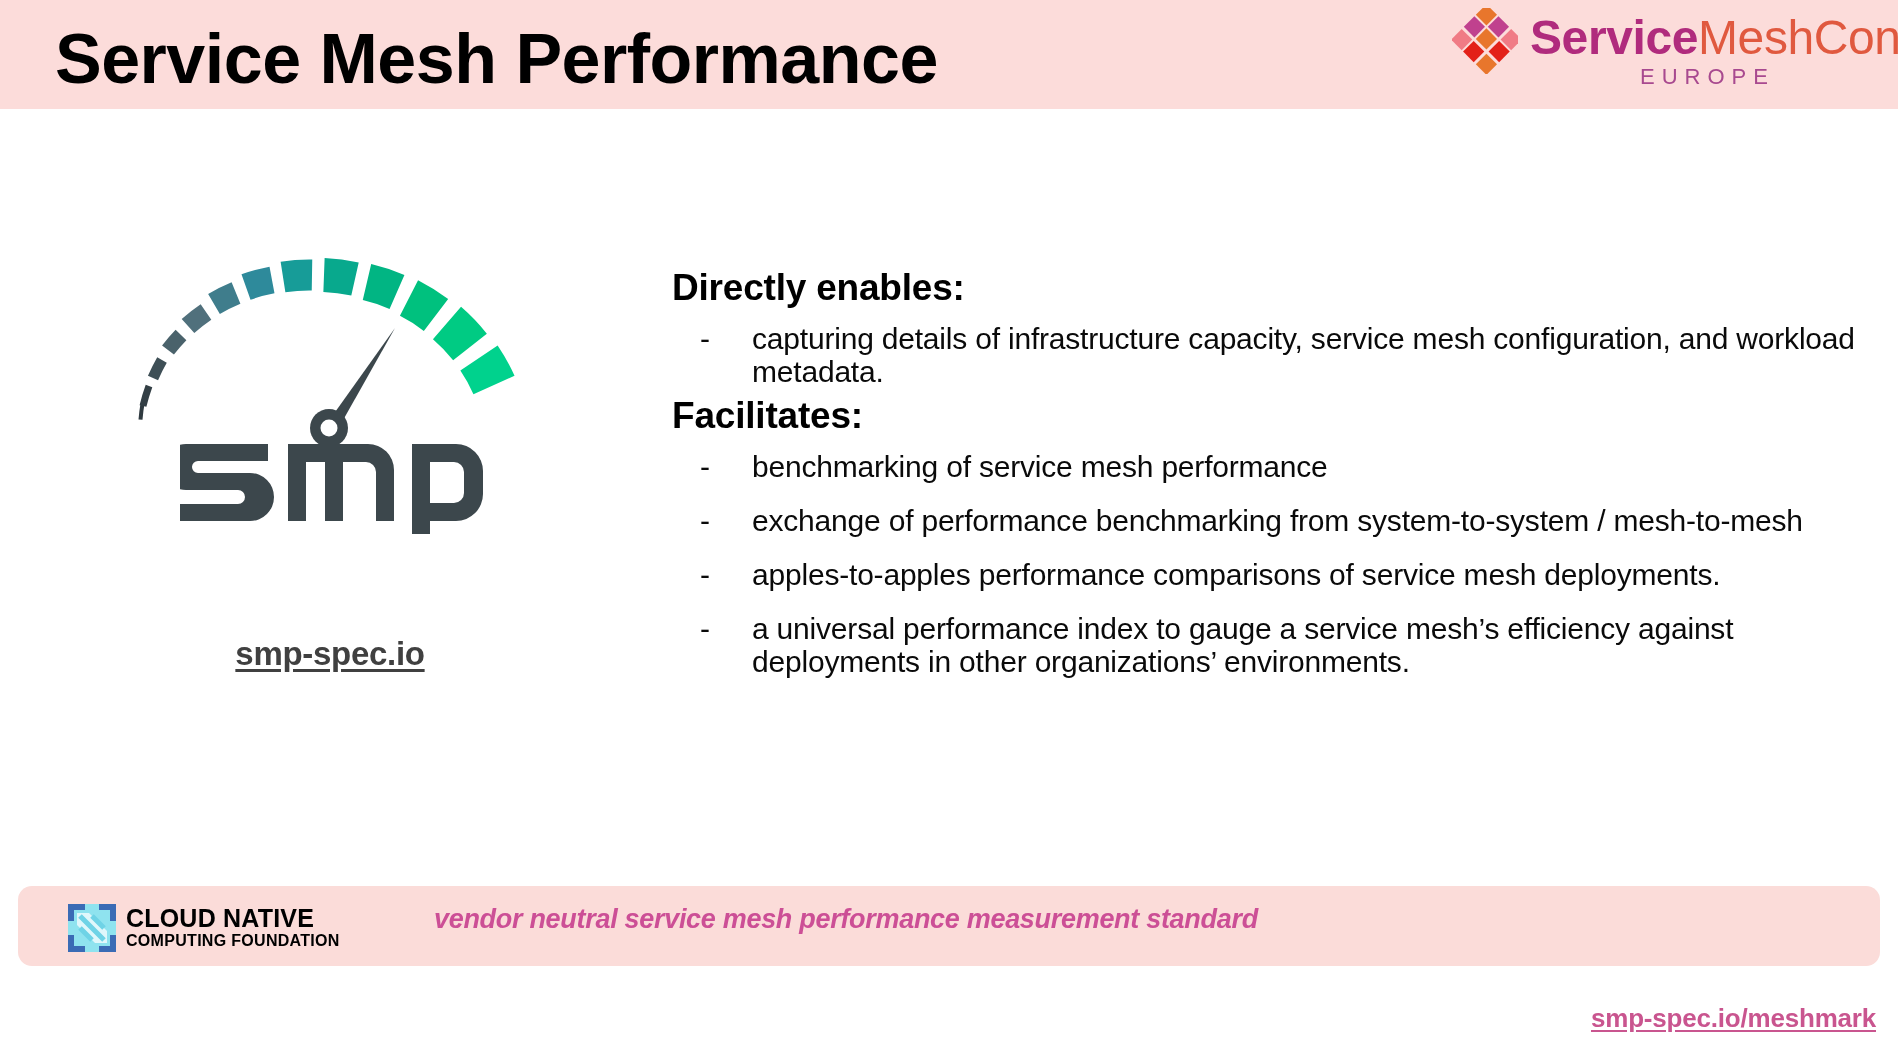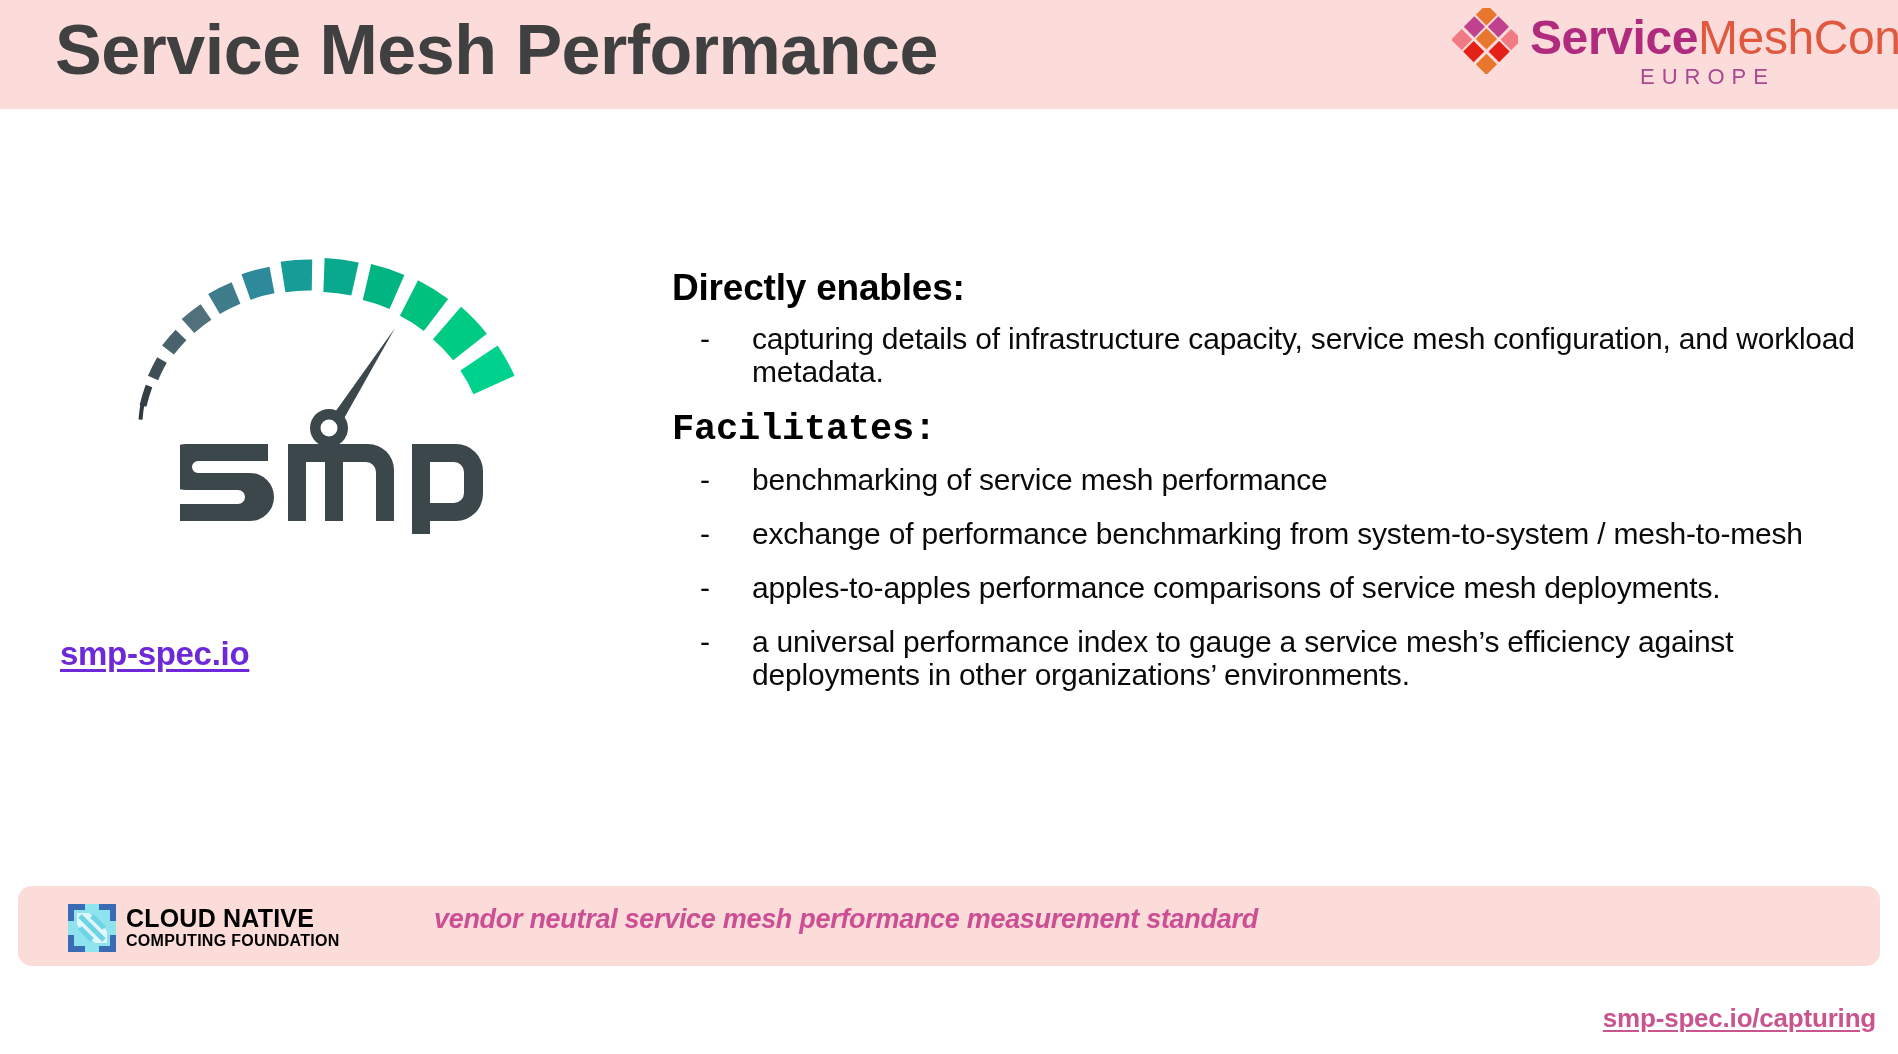--- a/index.html
+++ b/index.html
@@ -21,25 +21,25 @@
   .header-band {
     position: absolute;
     left: 0; top: 0;
     width: 1898px;
     height: 109px;
     background: #fcdcda;
   }
   .slide-title {
     position: absolute;
     left: 55px;
-    top: 7px;
+    top: 16px;
     font-size: 70px;
     font-weight: bold;
     letter-spacing: -0.5px;
-    color: #404040;
+    color: #000000;
     white-space: nowrap;
     line-height: 86px;
   }
 
   
   .smc-logo {
     position: absolute;
     right: 14px;
     top: 2px;
     width: 440px;
@@ -83,23 +83,24 @@
     height: 500px;
   }
   .gauge-svg { position: absolute; left: 20px; top: 10px; }
   .smp-word-svg { position: absolute; left: 120px; top: 250px; }
 
   .smp-link {
     position: absolute;
     left: 0;
     top: 455px;
     width: 540px;
+    text-align: center;
     font-size: 33px;
     font-weight: bold;
-    color: #6d28d9;
+    color: #404040;
     text-decoration: underline;
     text-underline-offset: 4px;
     letter-spacing: -0.3px;
     cursor: pointer;
   }
 
   
   .content {
     position: absolute;
     left: 672px;
@@ -107,21 +108,21 @@
     width: 1200px;
   }
   .sec-head {
     font-size: 37px;
     font-weight: bold;
     color: #000000;
     line-height: 40px;
     margin: 0 0 14px 0;
     letter-spacing: -0.2px;
   }
-  .sec-head.second { margin-top: 21px; font-family: Liberation Mono, monospace; }
+  .sec-head.second { margin-top: 8px; }
 
   .bullets { margin: 0; padding: 0; list-style: none; }
   .bullet {
     position: relative;
     padding-left: 80px;
     font-size: 30px;
     line-height: 33px;
     color: #0a0a0a;
     margin-bottom: 14px;
     letter-spacing: -0.2px;
@@ -305,13 +306,13 @@
     <path d="M48 48 h-17 v-6 h11 v-11 h6 z" fill="#3a6bb5"></path>
     <path d="M9 9 h12 l18 18 v12 h-12 l-18 -18 z" fill="#ffffff" opacity="0.72"></path>
     <path d="M12 12 l24 24 M12 24 l12 12 M24 12 l12 12" stroke="#6fd3e6" stroke-width="5" fill="none"></path>
   </svg>
   <div class="cncf-line1">CLOUD NATIVE</div>
   <div class="cncf-line2">COMPUTING FOUNDATION</div>
 </div>
 
 <div class="footer-tagline">vendor neutral service mesh performance measurement standard</div>
 
-<a class="bottom-link" href="#">smp-spec.io/capturing</a>
+<a class="bottom-link" href="#">smp-spec.io/meshmark</a>
 
 </body></html>

